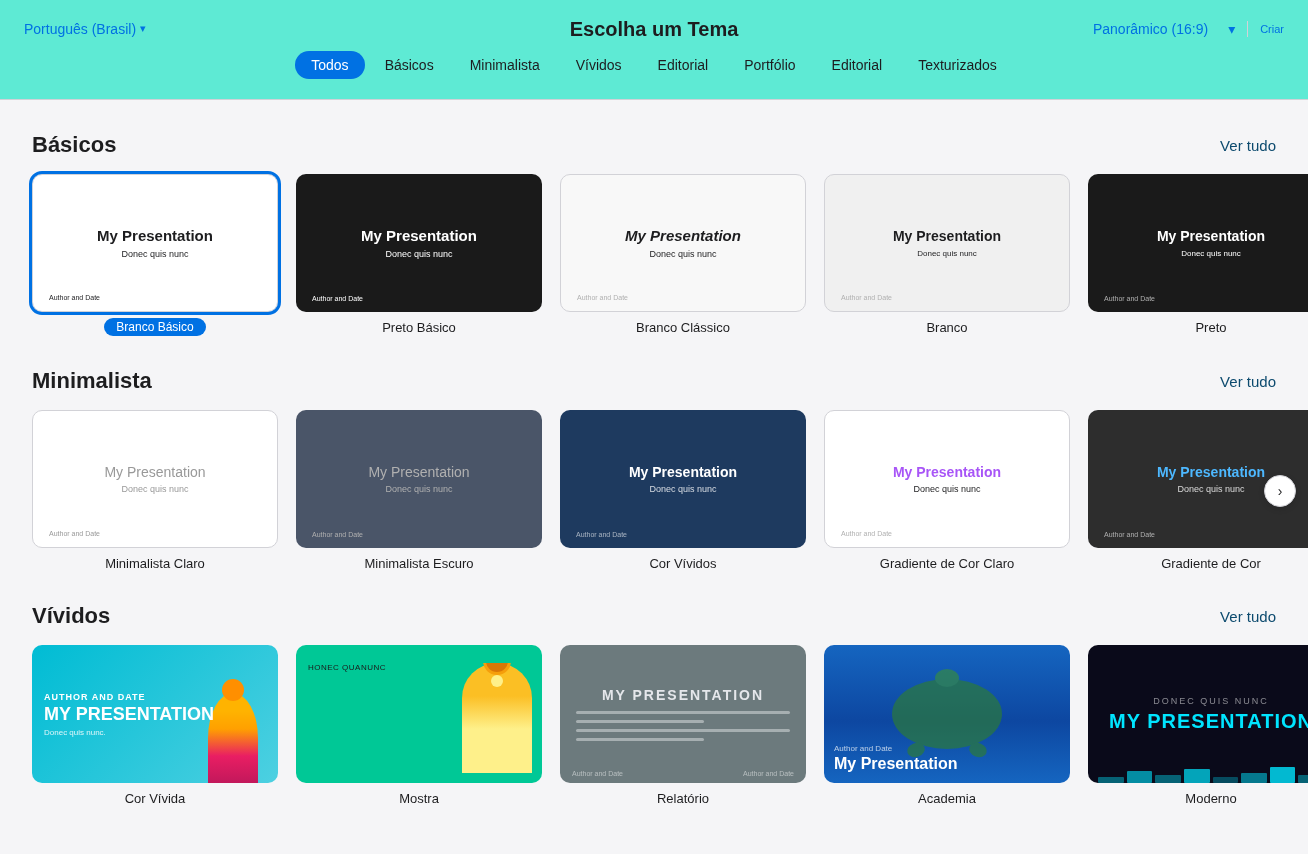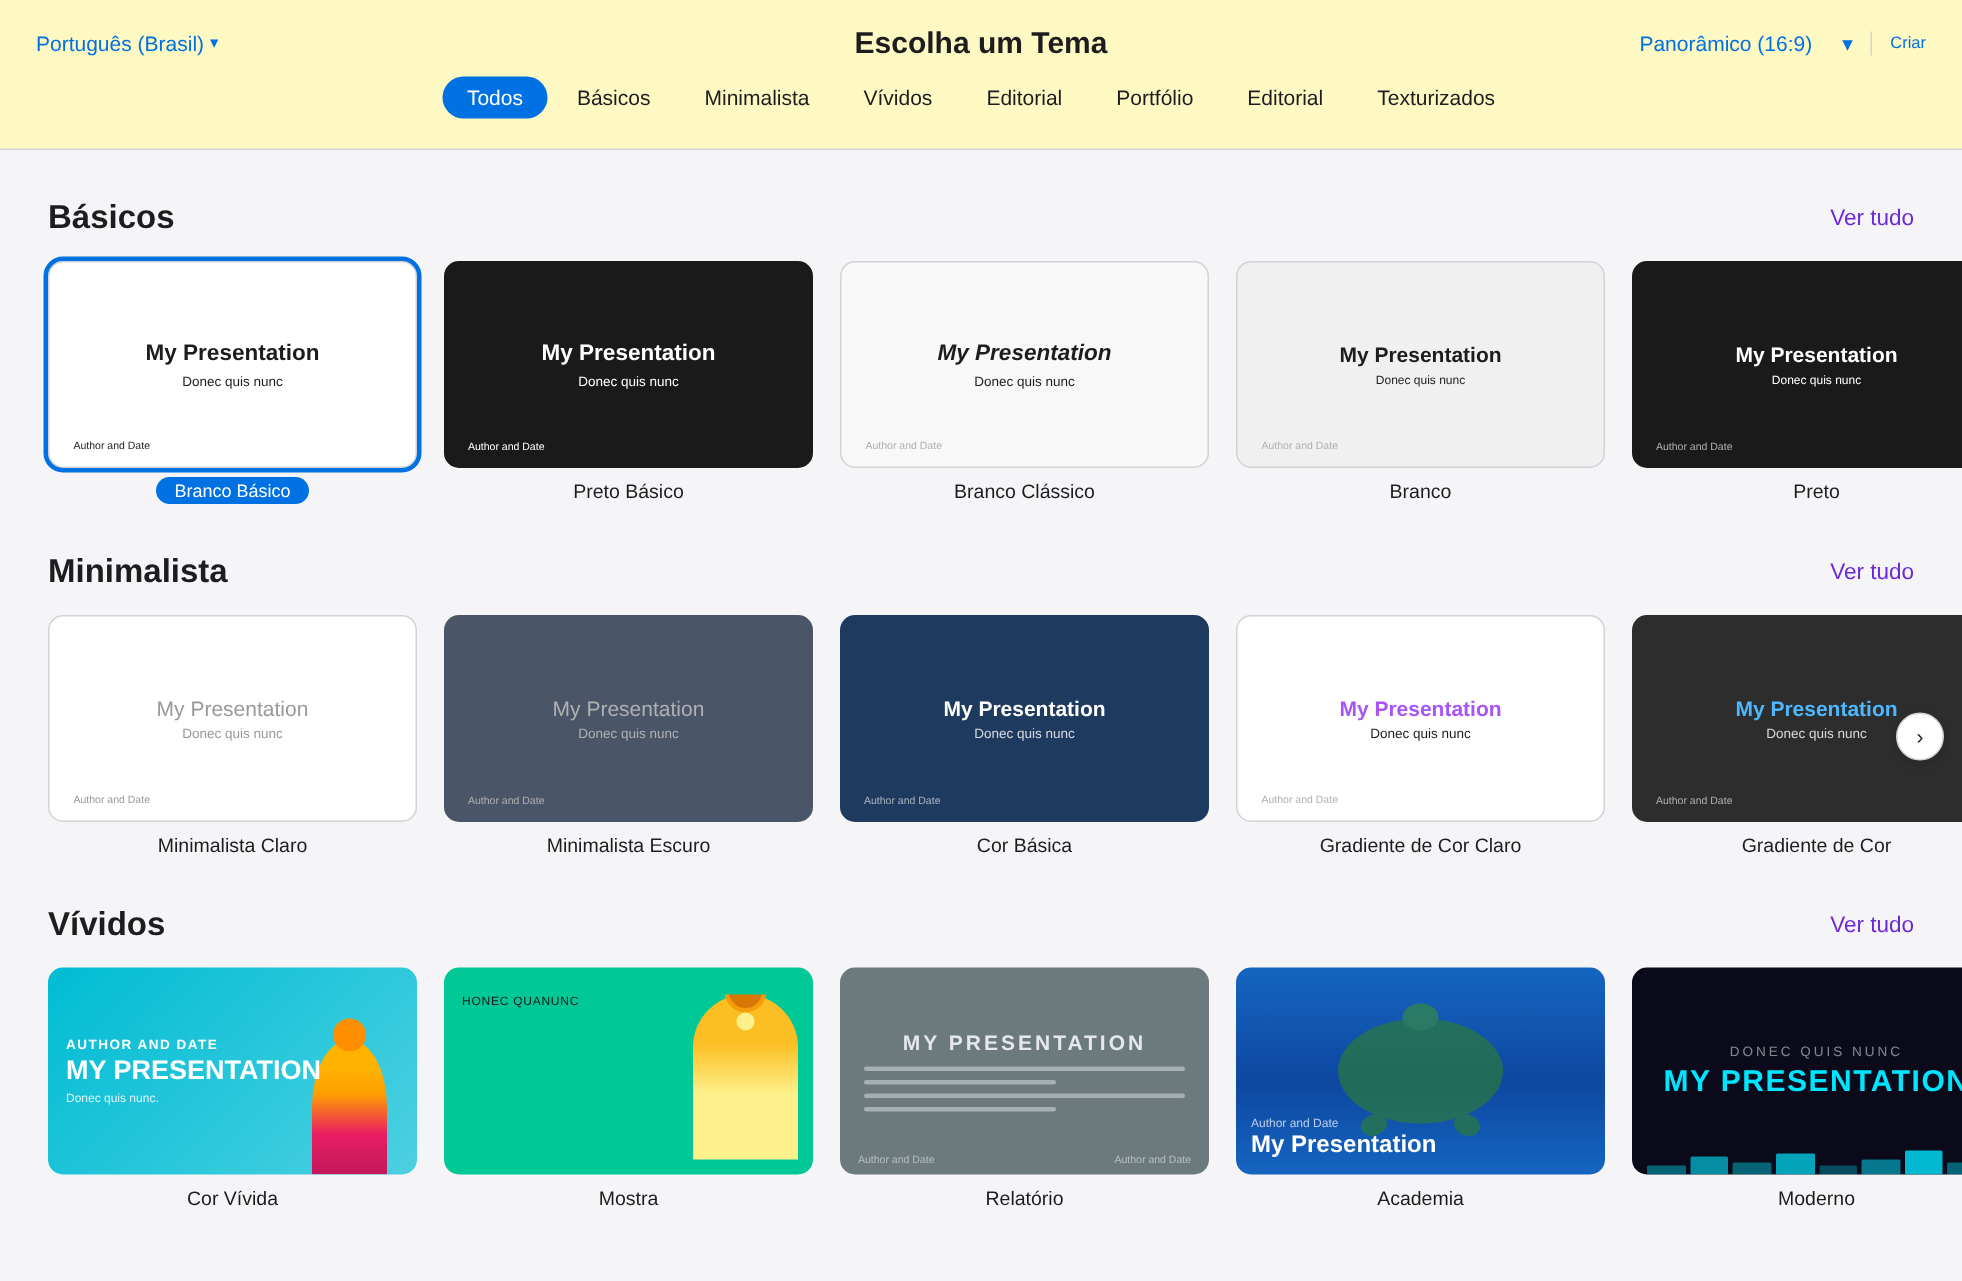--- a/index.html
+++ b/index.html
@@ -7,21 +7,21 @@
       font-family: -apple-system, BlinkMacSystemFont, 'Helvetica Neue', Arial, sans-serif;
       background: #f5f5f7;
       color: #1d1d1f;
       width: 1308px;
       min-height: 854px;
       overflow-x: hidden;
     }
 
     
     .header {
-      background: #fef9c3;
+      background: #5eead4;
       border-bottom: 1px solid #d2d2d7;
       padding: 0 24px;
       height: 100px;
       display: flex;
       flex-direction: column;
       align-items: center;
       justify-content: center;
       position: relative;
     }
     .header-top {
@@ -117,21 +117,21 @@
       justify-content: space-between;
       align-items: center;
       margin-bottom: 16px;
     }
     .section-title {
       font-size: 22px;
       font-weight: 700;
       color: #1d1d1f;
     }
     .see-all-link {
-      color: #6d28d9;
+      color: #0c4a6e;
       font-size: 15px;
       cursor: pointer;
     }
 
     
     .templates-row {
       display: flex;
       gap: 18px;
       position: relative;
       overflow: visible;
@@ -383,21 +383,21 @@
       </div>
 
       <div class="template-item-wrapper">
         <div class="template-thumb thumb-navy">
           <div class="thumb-text-wrapper">
             <span class="thumb-main-title text-white" style="font-size:14px; font-weight:700;">My Presentation</span>
             <span class="thumb-subtitle text-white" style="opacity:0.8;">Donec quis nunc</span>
           </div>
           <span class="thumb-footer text-white" style="opacity:0.6;">Author and Date</span>
         </div>
-        <span class="normal-template-label">Cor Básica</span>
+        <span class="normal-template-label">Cor Vívidos</span>
       </div>
 
       <div class="template-item-wrapper">
         <div class="template-thumb thumb-white">
           <div class="thumb-text-wrapper">
             <span class="thumb-main-title text-purple" style="font-size:14px; font-weight:600;">My Presentation</span>
             <span class="thumb-subtitle text-dark">Donec quis nunc</span>
           </div>
           <span class="thumb-footer text-mid-gray">Author and Date</span>
         </div>

